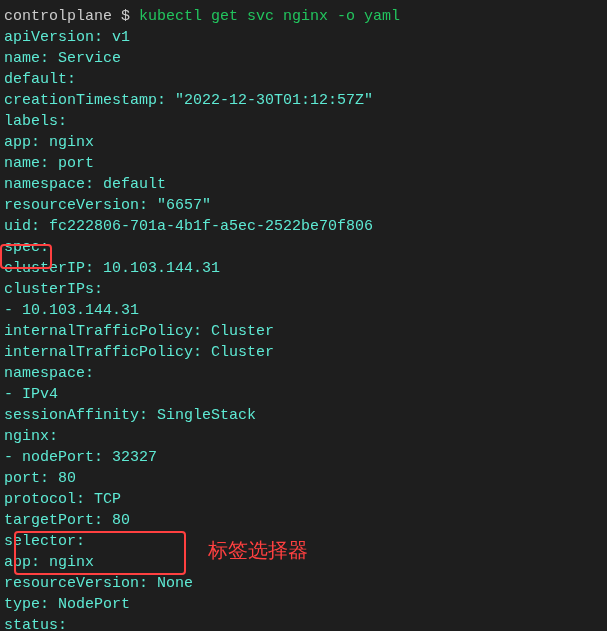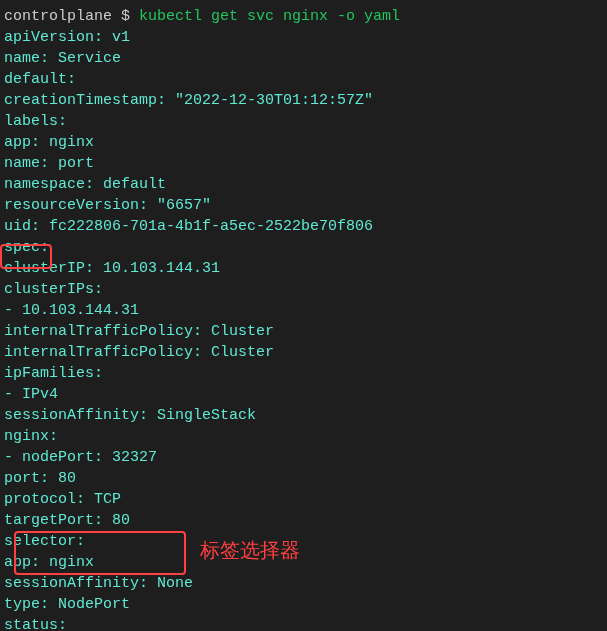--- a/index.html
+++ b/index.html
@@ -56,21 +56,21 @@
     }
     .annotation-text {
       position: absolute;
       color: #ff4040;
       font-family: 'Microsoft YaHei', 'SimHei', sans-serif;
       font-size: 20px;
       font-weight: normal;
     }
     .annotation-selector {
       top: 536px;
-      left: 200px;
+      left: 208px;
     }
   </style>
 </head>
 <body>
 
 <div class="terminal-line"><span class="prompt-path">controlplane</span> <span class="prompt-symbol">$</span> <span class="command">kubectl get svc nginx -o yaml</span></div>
 <div class="yaml-line">apiVersion: v1</div>
 <div class="yaml-line">name: Service</div>
 <div class="yaml-line">default:</div>
 <div class="yaml-line">  creationTimestamp: "2022-12-30T01:12:57Z"</div>
@@ -79,29 +79,29 @@
 <div class="yaml-line">  name: port</div>
 <div class="yaml-line">  namespace: default</div>
 <div class="yaml-line">  resourceVersion: "6657"</div>
 <div class="yaml-line">  uid: fc222806-701a-4b1f-a5ec-2522be70f806</div>
 <div class="yaml-line">spec:</div>
 <div class="yaml-line">  clusterIP: 10.103.144.31</div>
 <div class="yaml-line">  clusterIPs:</div>
 <div class="yaml-line">  - 10.103.144.31</div>
 <div class="yaml-line">  internalTrafficPolicy: Cluster</div>
 <div class="yaml-line">  internalTrafficPolicy: Cluster</div>
-<div class="yaml-line">  ipFamilies:</div>
+<div class="yaml-line">  namespace:</div>
 <div class="yaml-line">  - IPv4</div>
 <div class="yaml-line">  sessionAffinity: SingleStack</div>
 <div class="yaml-line">  nginx:</div>
 <div class="yaml-line">  - nodePort: 32327</div>
 <div class="yaml-line">    port: 80</div>
 <div class="yaml-line">    protocol: TCP</div>
 <div class="yaml-line">    targetPort: 80</div>
 <div class="yaml-line">  selector:</div>
 <div class="yaml-line">    app: nginx</div>
-<div class="yaml-line">  sessionAffinity: None</div>
+<div class="yaml-line">  resourceVersion: None</div>
 <div class="yaml-line">  type: NodePort</div>
 <div class="yaml-line">status:</div>
 
 <div class="highlight-box highlight-spec"></div>
 <div class="highlight-box highlight-selector"></div>
 <div class="annotation-text annotation-selector">标签选择器</div>
 
 </body></html>

